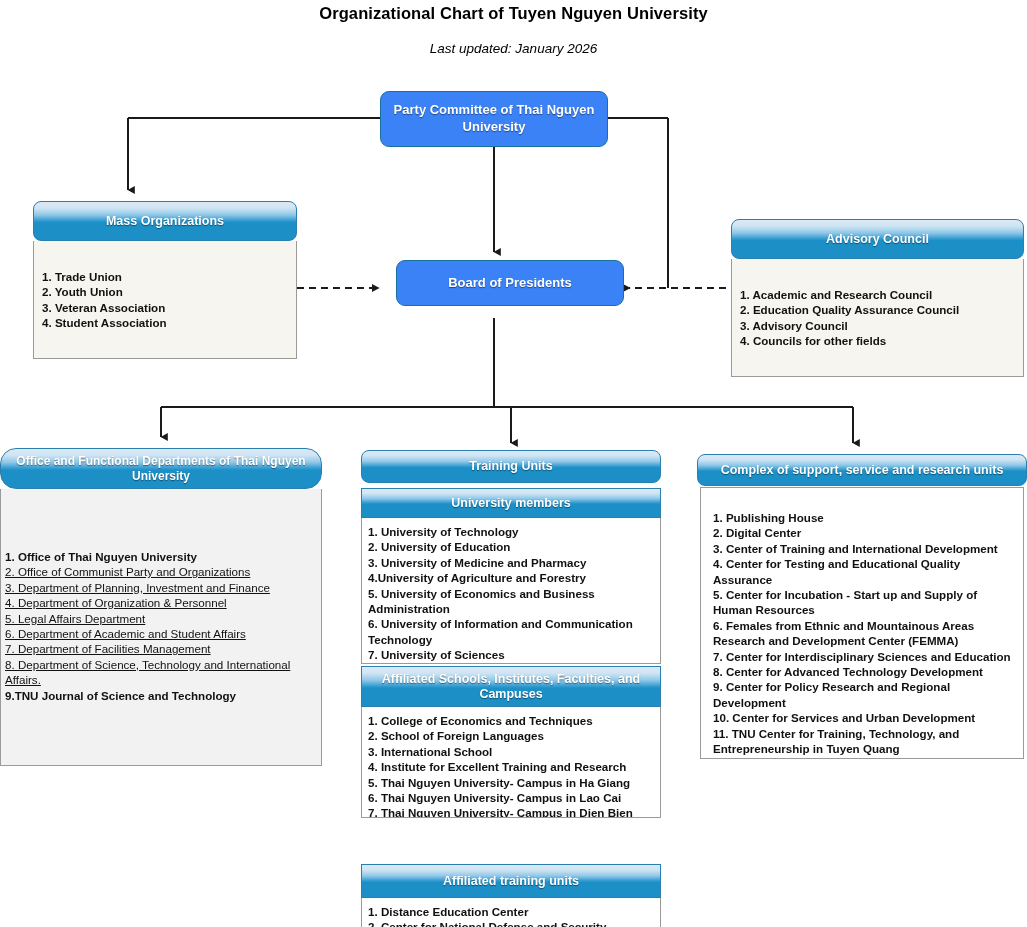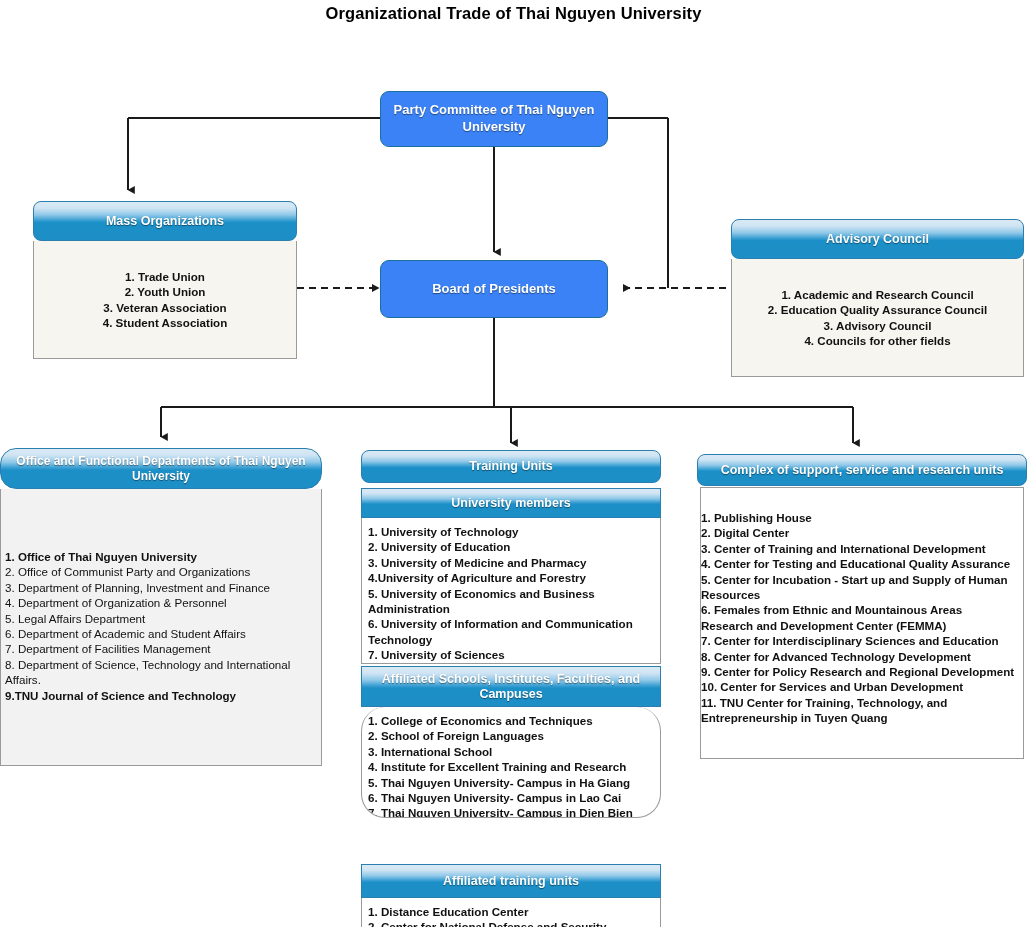--- a/index.html
+++ b/index.html
@@ -118,44 +118,44 @@
   .panel-body ol,
   .panel-body ul {
     margin: 0;
     padding: 0;
     list-style: none;
   }
   .panel-body li {
     font-weight: bold;
     white-space: normal;
   }
-  .panel-body li.regular { font-weight: normal; }
+  .panel-body li.regular { font-weight: normal; text-decoration: underline; }
   .panel-body li.hang {
     padding-left: 13px;
     text-indent: -13px;
   }
 
   
   .list-inset { padding-left: 58px; }
   .list-inset-r { padding-left: 28px; }
 
   .vcenter {
     height: 100%;
     display: flex;
     flex-direction: column;
     justify-content: center;
-    text-align: center;
   }
 </style>
 </head>
 <body>
 
 <div id="canvas">
 
-  <div class="chart-title">Organizational Trade of Thai Nguyen University</div>
+  <div class="chart-title">Organizational Chart of Tuyen Nguyen University</div>
+  <div class="chart-subtitle">Last updated: January 2026</div>
 
   <svg id="connectors" viewBox="0 0 1027 927" width="1027" height="927">
     <defs>
       <marker id="arrowDown" markerWidth="9" markerHeight="9" refX="4.5" refY="8" orient="auto" markerUnits="userSpaceOnUse">
         <path d="M0.6,1.2 L4.5,8.4 L8.4,1.2 Z" fill="#1a1a1a"></path>
       </marker>
       <marker id="arrowLeft" markerWidth="10" markerHeight="10" refX="8.6" refY="5" orient="auto" markerUnits="userSpaceOnUse">
         <path d="M8.6,0.9 L1.0,5 L8.6,9.1 Z" fill="#1a1a1a"></path>
       </marker>
       <marker id="arrowRight" markerWidth="10" markerHeight="10" refX="1.4" refY="5" orient="auto" markerUnits="userSpaceOnUse">
@@ -184,21 +184,21 @@
     <g stroke="#1a1a1a" stroke-width="2" fill="none" stroke-dasharray="7,5">
 
       <path d="M273,288 H372" marker-start="url(#arrowLeft)" marker-end="url(#arrowRight)"></path>
 
       <path d="M726,288 H623" marker-end="url(#arrowLeft)"></path>
     </g>
   </svg>
 
   <div class="node-solid" style="left:380px; top:91px; width:228px; height:56px;">Party Committee of Thai Nguyen University</div>
 
-  <div class="node-solid" style="left:380px; top:260px; width:228px; height:58px;">Board of Presidents</div>
+  <div class="node-solid" style="left:396px; top:260px; width:228px; height:46px;">Board of Presidents</div>
 
   <div class="panel" style="left:1px; top:201px; width:264px;padding-left:32px;">
     <div class="panel-head rounded" style="height:40px;">Mass Organizations</div>
     <div class="panel-body cream" style="height:118px;">
       <div class="vcenter">
         <ol class="list-inset">
             <li>1. Trade Union</li>
             <li>2. Youth Union</li>
             <li>3. Veteran Association</li>
             <li>4. Student Association</li>
@@ -252,21 +252,21 @@
           <li>4.University of Agriculture and Forestry</li>
           <li>5. University of Economics and Business Administration</li>
           <li>6. University of Information and Communication Technology</li>
           <li>7. University of Sciences</li>
         </ol>
     </div>
   </div>
 
   <div class="panel" style="left:361px; top:666px; width:300px;">
     <div class="panel-head" style="height:41px;">Affiliated Schools, Institutes, Faculties, and Campuses</div>
-    <div class="panel-body white" style="height:111px; padding-left:6px;border-radius:24px;">
+    <div class="panel-body white" style="height:111px; padding-left:6px;">
       <ol>
           <li>1. College of Economics and Techniques</li>
           <li>2. School of Foreign Languages</li>
           <li>3. International School</li>
           <li>4. Institute for Excellent Training and Research</li>
           <li>5. Thai Nguyen University- Campus in Ha Giang</li>
           <li>6. Thai Nguyen University- Campus in Lao Cai</li>
           <li>7. Thai Nguyen University- Campus in Dien Bien</li>
         </ol>
     </div>
@@ -278,21 +278,21 @@
       <ol>
           <li class="hang">1. Distance Education Center</li>
           <li class="hang">2. Center for National Defense and Security Education</li>
         </ol>
     </div>
   </div>
 
   <div class="panel" style="left:697px; top:454px; width:330px;">
     <div class="panel-head rounded" style="height:32px;">Complex of support, service and research units</div>
   </div>
-  <div class="panel-body white" style="position:absolute; left:700px; top:487px; width:324px; height:272px; padding-top:22px; padding-left:0; border-top:1px solid #9a9a9a;">
+  <div class="panel-body white" style="position:absolute; left:700px; top:487px; width:324px; height:272px; padding-top:22px; padding-left:12px; border-top:1px solid #9a9a9a;">
     <ol>
         <li>1. Publishing House</li>
         <li>2. Digital Center</li>
         <li>3. Center of Training and International Development</li>
         <li>4. Center for Testing and Educational Quality Assurance</li>
         <li>5. Center for Incubation - Start up and Supply of Human Resources</li>
         <li>6. Females from Ethnic and Mountainous Areas Research and Development Center (FEMMA)</li>
         <li>7. Center for Interdisciplinary Sciences and Education</li>
         <li>8. Center for Advanced Technology Development</li>
         <li>9. Center for Policy Research and Regional Development</li>

